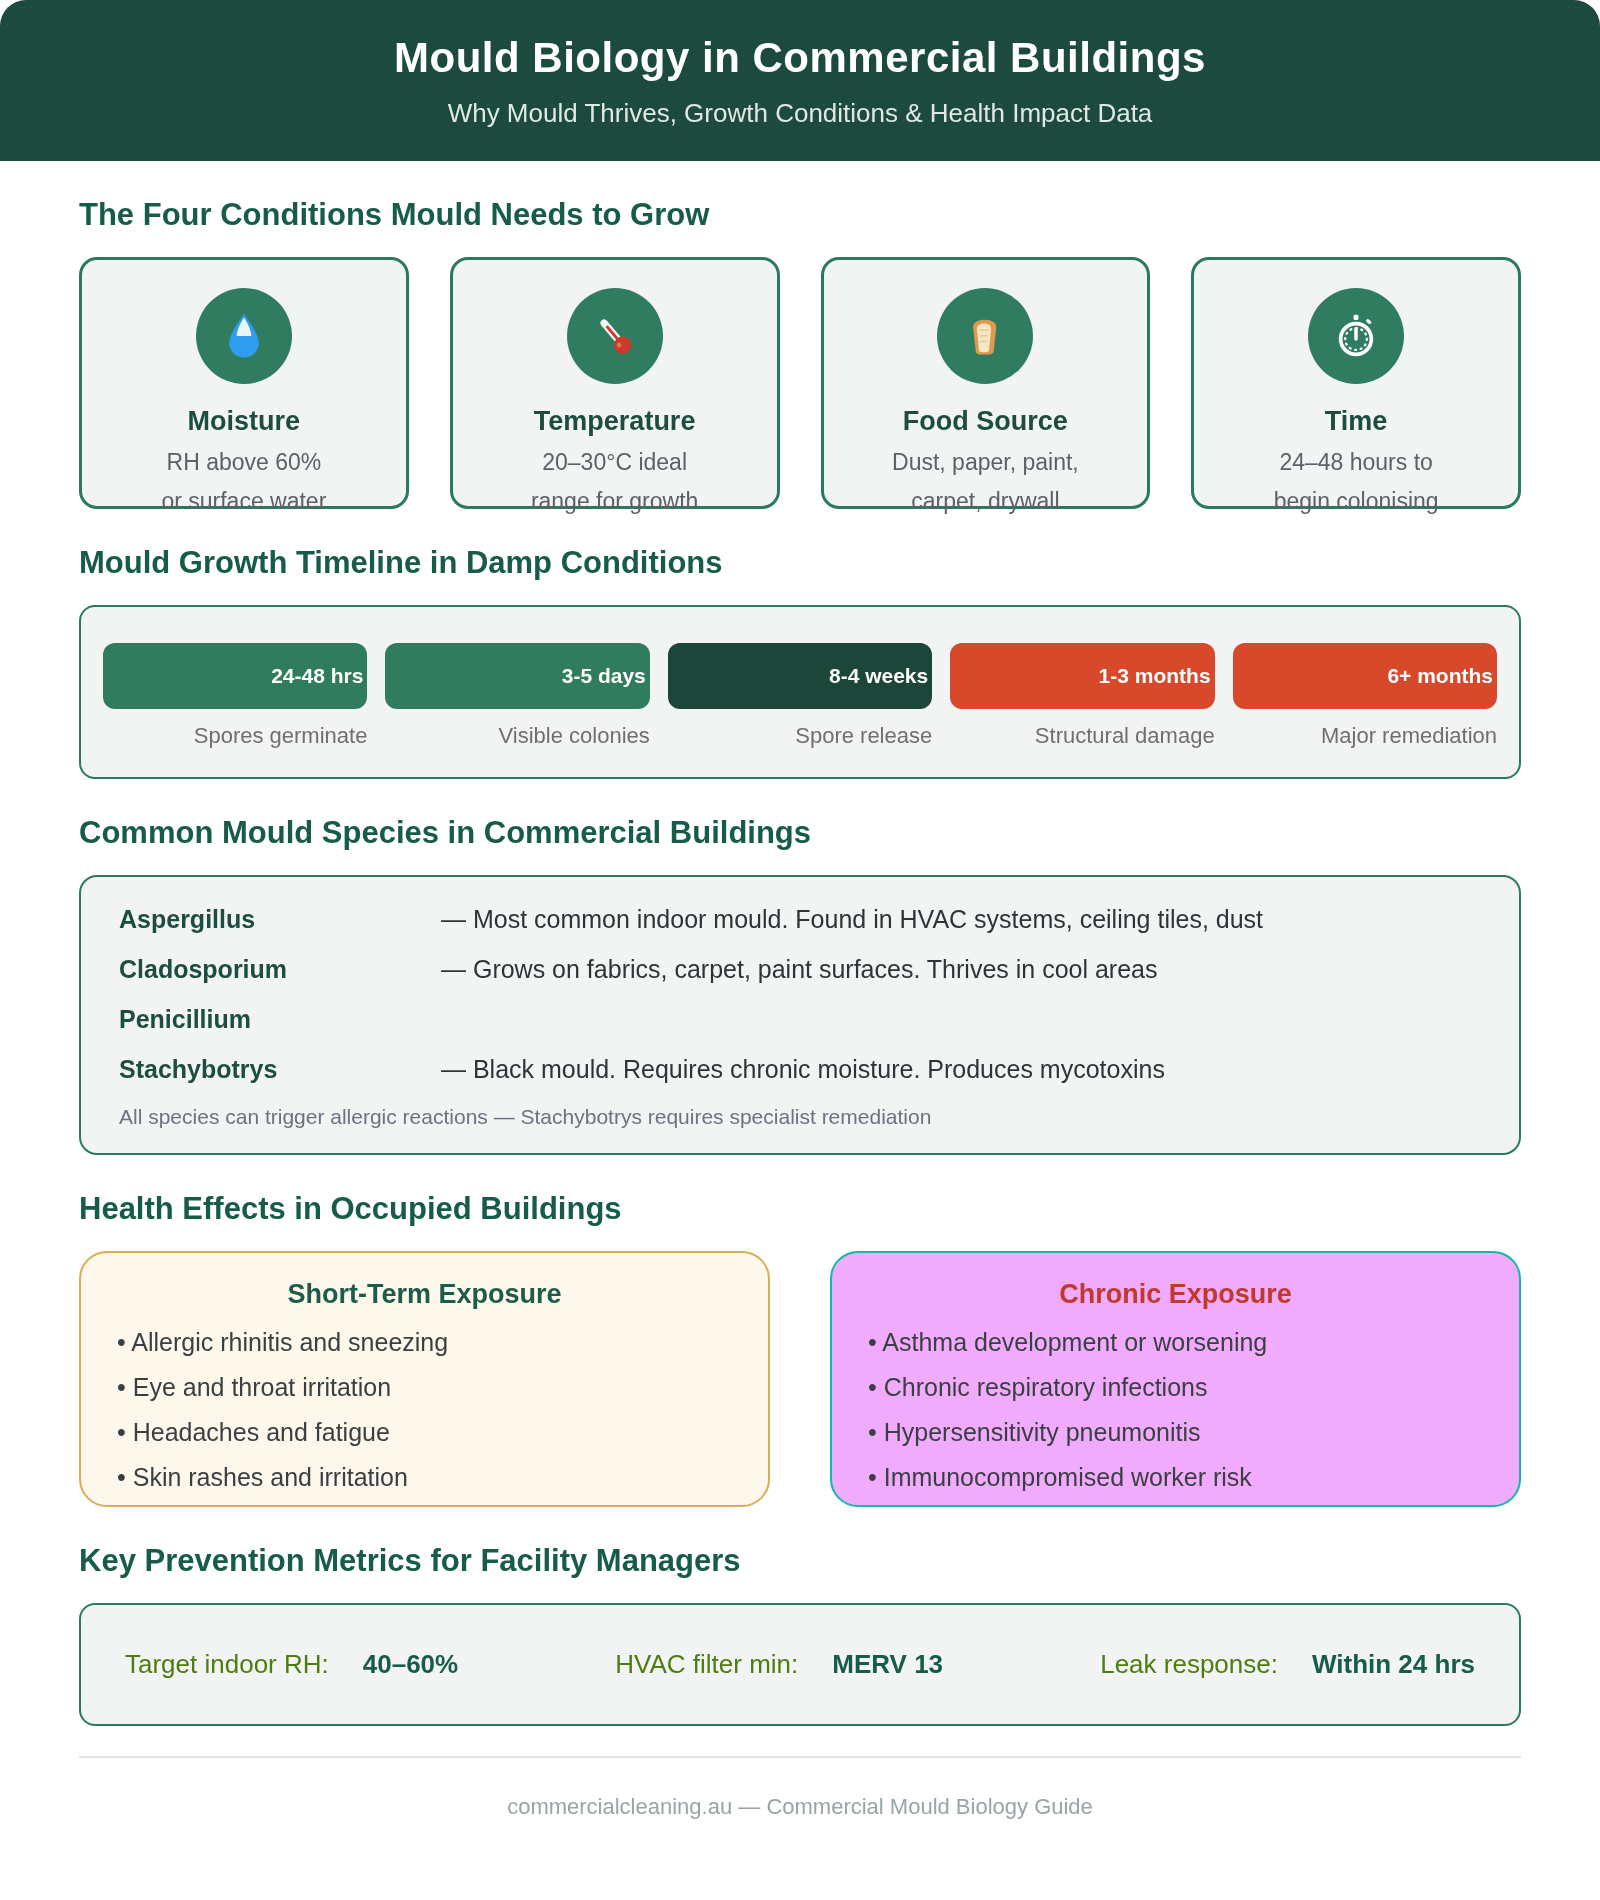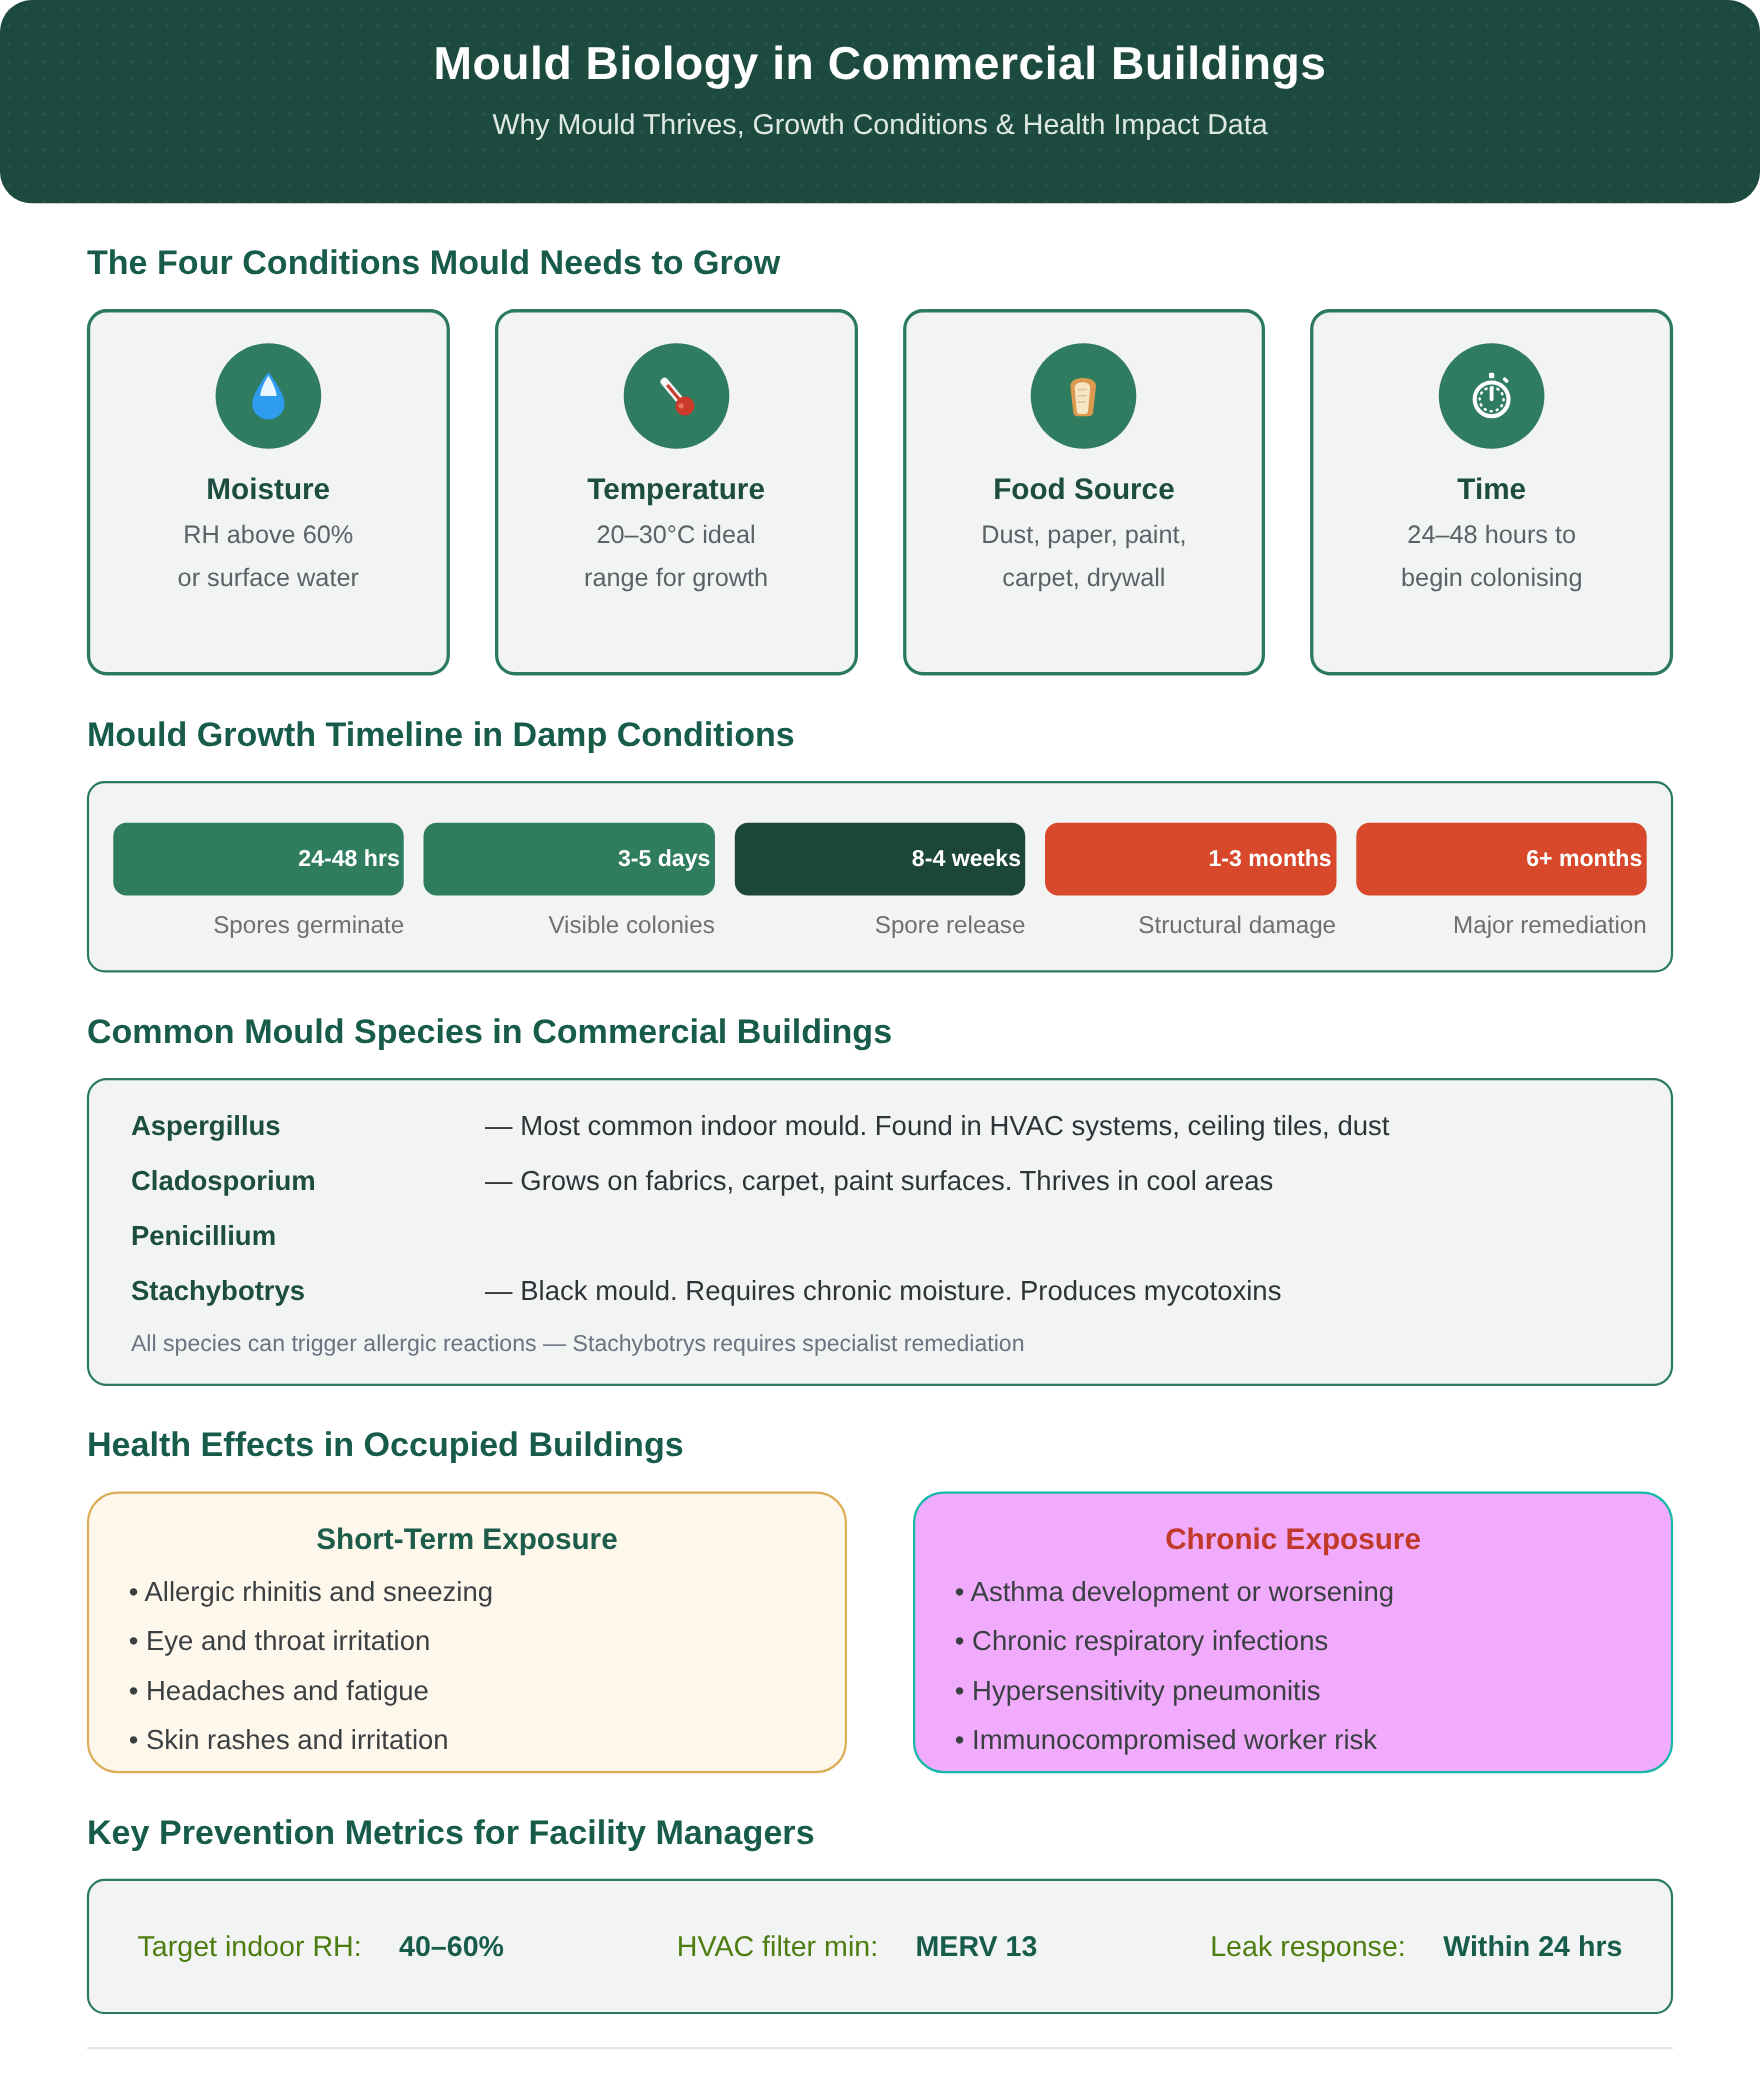--- a/index.html
+++ b/index.html
@@ -14,38 +14,37 @@
     border-radius: 26px; overflow: hidden;
     background: #ffffff;
     display: flex; flex-direction: column;
   }
   
   .header {
     background-color: #1c4a3e;
     background-image: radial-gradient(rgba(255,255,255,0.05) 1.5px, transparent 1.5px);
     background-size: 16px 16px;
     text-align: center;
-    padding: 34px 20px 56px 20px;
-    border-radius: 29px;
+    padding: 34px 20px 32px 20px;
   }
   .header .title { color: #ffffff; font-size: 42px; font-weight: bold; letter-spacing: 0.5px; }
   .header .subtitle { color: #dfe9e4; font-size: 26px; margin-top: 16px; font-weight: 400; }
   
   .content { padding: 0 79px; flex: 1; }
   .section-heading {
     color: #175c4a; font-size: 31px; font-weight: bold;
     margin-top: 36px; margin-bottom: 24px;
   }
   
   .cards-row { display: flex; gap: 41px; }
   .cond-card {
     flex: 1; background: #f1f4f3;
     border: 3px solid #2b7a60; border-radius: 18px;
     padding: 28px 16px 30px 16px;
-    text-align: center; height: 333px;
+    text-align: center; height: 252px;
   }
   .icon-circle {
     width: 96px; height: 96px; border-radius: 50%;
     background: #2f7c60; margin: 0 auto;
     display: flex; align-items: center; justify-content: center;
   }
   .cond-title { color: #1d4d40; font-size: 27px; font-weight: bold; margin-top: 22px; }
   .cond-line { color: #5a6268; font-size: 23px; margin-top: 12px; }
   
   .panel {

